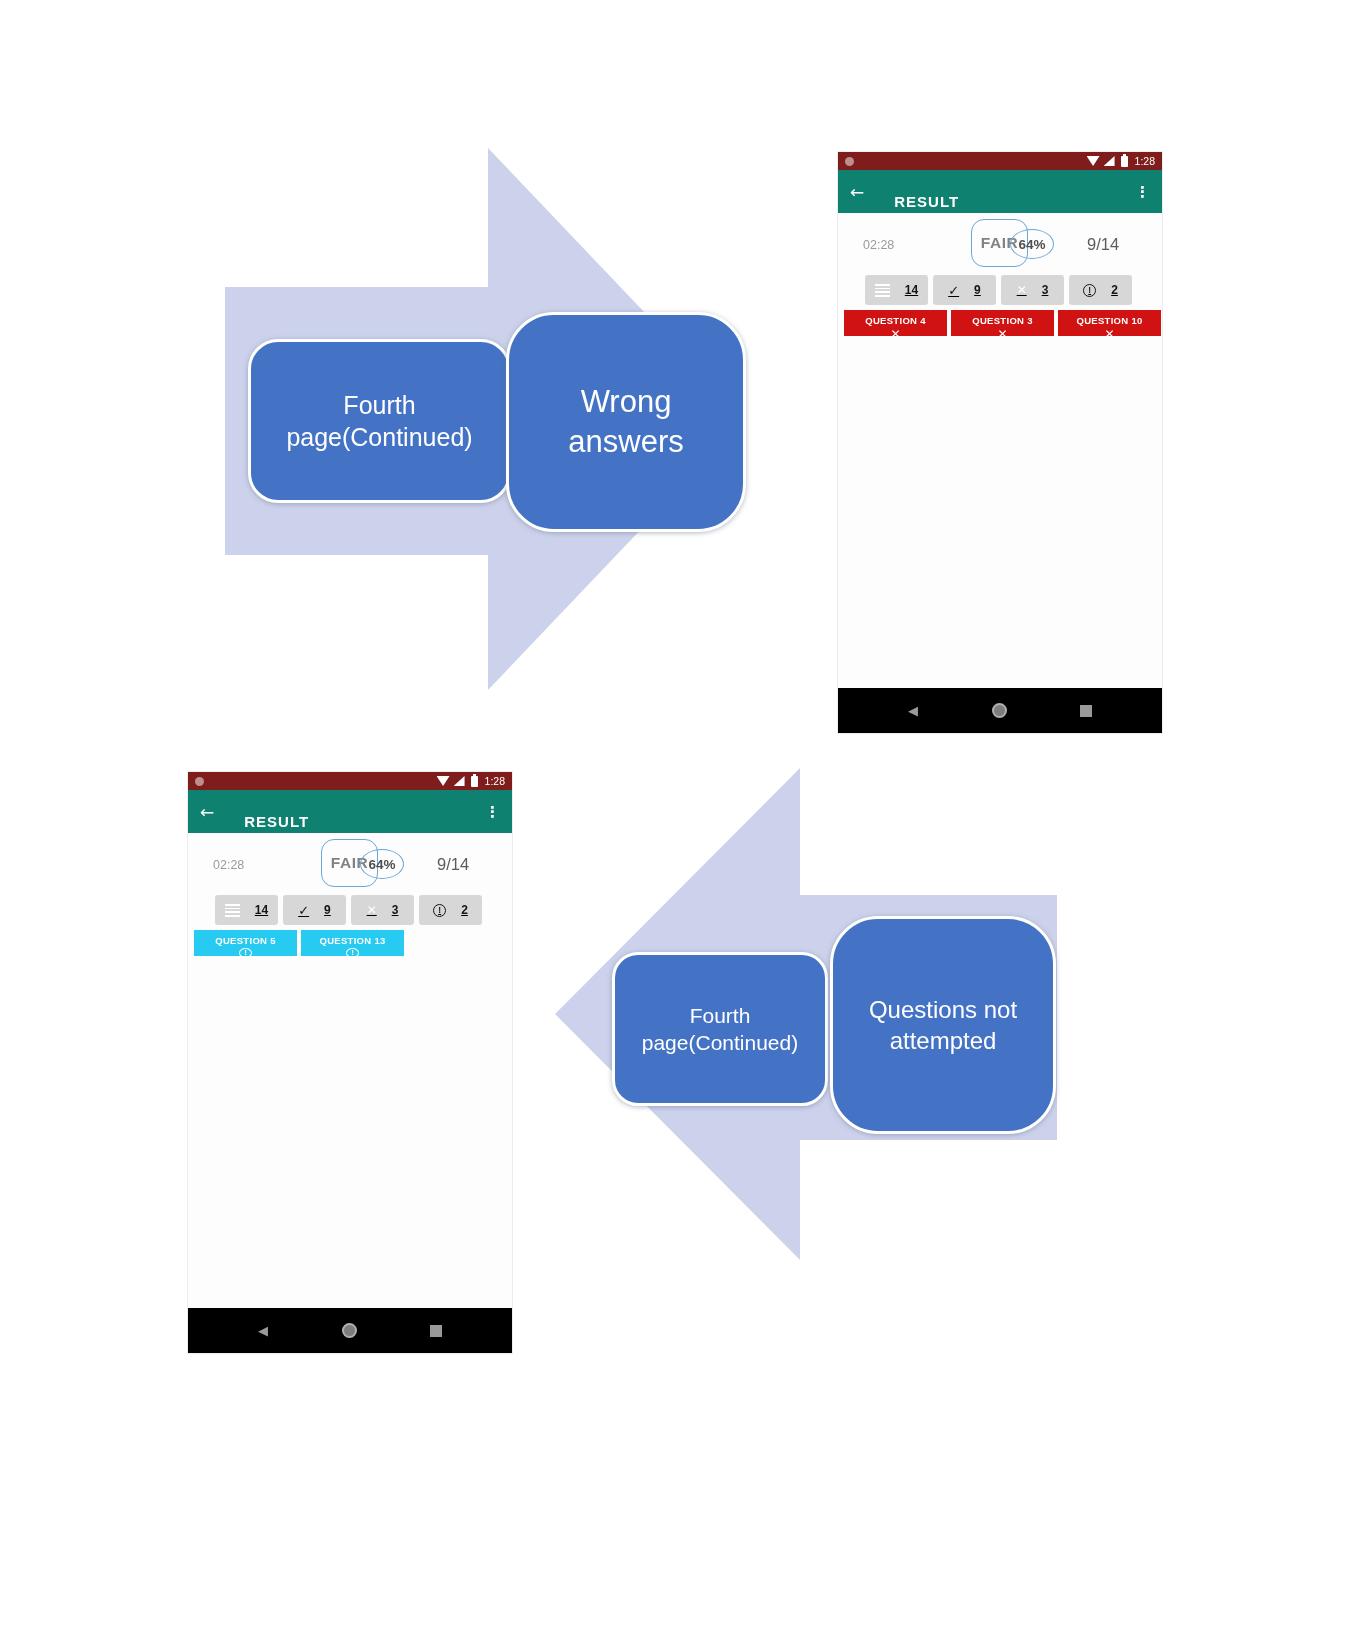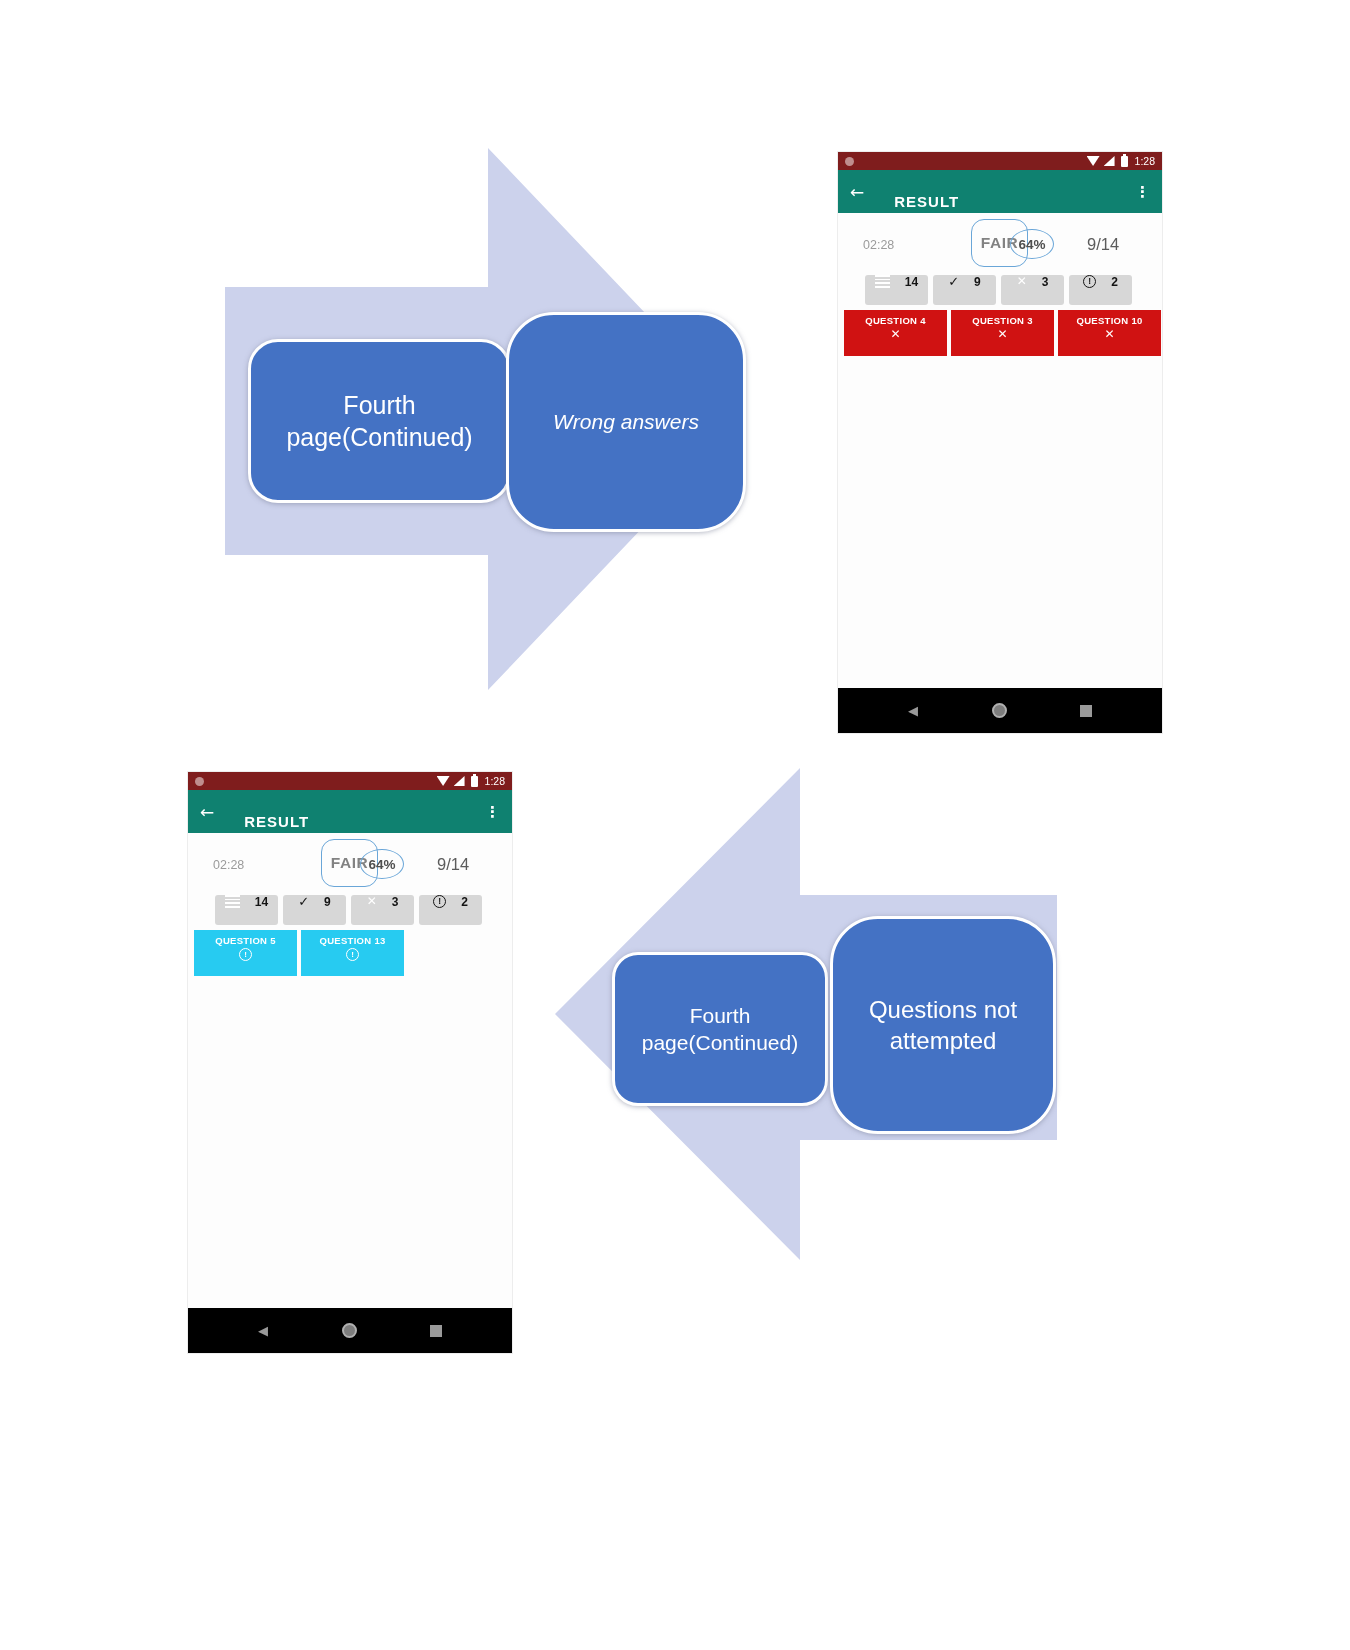--- a/index.html
+++ b/index.html
@@ -3,21 +3,21 @@
 <meta charset="utf-8">
 <style>
   html,body{margin:0;padding:0;background:#ffffff;}
   body{position:relative;width:1350px;height:1650px;font-family:"Liberation Sans",sans-serif;overflow:hidden;}
 
   
   .diagram-svg{position:absolute;left:0;top:0;width:1350px;height:1650px;}
   .flow-box{position:absolute;display:flex;align-items:center;justify-content:center;text-align:center;
     color:#fff;border:3px solid #fff;box-shadow:0 1px 5px rgba(110,115,140,.5);line-height:1.3;}
   .box-a{left:248px;top:339px;width:233px;height:158px;border-radius:30px;font-size:25px;padding:0 12px;}
-  .box-b{left:506px;top:312px;width:214px;height:214px;border-radius:48px;font-size:21px;padding:0 10px;font-style:italic;}
+  .box-b{left:506px;top:312px;width:214px;height:214px;border-radius:48px;font-size:31px;padding:0 10px;}
   .box-c{left:612px;top:952px;width:190px;height:148px;border-radius:26px;font-size:21px;padding:0 10px;}
   .box-d{left:830px;top:916px;width:196px;height:212px;border-radius:48px;font-size:24px;padding:0 12px;}
 
   
   .phone{position:absolute;width:324px;height:581px;background:#fdfdfd;box-shadow:0 0 0 1px rgba(0,0,0,.07);}
   .statusbar{height:18px;background:#7f1d1d;display:flex;align-items:center;padding:0 7px;box-sizing:border-box;}
   .sb-dot{width:9px;height:9px;border-radius:50%;background:rgba(255,255,255,.5);}
   .sb-right{margin-left:auto;display:flex;align-items:center;gap:4px;}
   .wifi{width:13px;height:10px;background:#fff;clip-path:polygon(0 0,100% 0,50% 100%);}
   .cell{width:11px;height:10px;background:#fff;clip-path:polygon(100% 0,100% 100%,0 100%);}
@@ -32,29 +32,29 @@
 
   .content{position:relative;height:475px;}
   .elapsed{position:absolute;left:25px;top:25px;font-size:12.5px;color:#9b9b9b;}
   .grade-badge{position:absolute;left:101px;top:6px;width:57px;height:48px;border:1.6px solid #6aa6d8;border-radius:13px;
     display:flex;align-items:center;justify-content:center;font-size:15.5px;font-weight:bold;color:#828282;letter-spacing:.5px;box-sizing:border-box;margin-left:32px;}
   .pct-badge{position:absolute;left:172px;top:16px;width:44px;height:30px;border:1.6px solid #6aa6d8;border-radius:50%;
     display:flex;align-items:center;justify-content:center;font-size:13.5px;font-weight:bold;color:#4f4f4f;box-sizing:border-box;}
   .score{position:absolute;left:249px;top:22px;font-size:16.5px;font-weight:normal;color:#5c5c5c;}
 
   .chip{position:absolute;top:62px;width:63px;height:30px;background:#d7d7d7;border-radius:3px;
-    display:flex;align-items:flex-start;justify-content:center;gap:15px;}
+    display:flex;align-items:center;justify-content:center;gap:15px;text-decoration:underline;}
   .chip .val{font-size:12px;font-weight:bold;color:#141414;}
   .ic-list{width:15px;height:13px;background:repeating-linear-gradient(to bottom,#fff 0 1.8px,rgba(255,255,255,0) 1.8px 3.6px);}
   .ic-check{font-family:"DejaVu Sans",sans-serif;font-size:13px;font-weight:bold;color:#141414;line-height:1;}
   .ic-cross{font-family:"DejaVu Sans",sans-serif;font-size:12px;font-weight:bold;color:#fff;line-height:1;}
   .ic-alert{width:13px;height:13px;border:1.6px solid #141414;border-radius:50%;display:flex;align-items:center;justify-content:center;
     font-size:8.5px;font-weight:bold;color:#141414;box-sizing:border-box;line-height:1;}
 
-  .qbox{position:absolute;top:97px;width:103px;height:46px;display:flex;flex-direction:column;align-items:center;color:#fff;}
+  .qbox{position:absolute;top:97px;width:103px;height:26px;display:flex;flex-direction:column;align-items:center;color:#fff;}
   .qbox .qlabel{font-size:9.5px;font-weight:bold;letter-spacing:.3px;margin-top:5px;}
   .qmark-x{font-family:"DejaVu Sans",sans-serif;font-size:12px;font-weight:bold;margin-top:2px;line-height:1;}
   .qmark-circle{width:13px;height:13px;border:1.5px solid #fff;border-radius:50%;display:flex;align-items:center;justify-content:center;
     font-size:8px;font-weight:bold;margin-top:2px;box-sizing:border-box;line-height:1;}
 
   .navbar{position:absolute;bottom:0;left:0;width:100%;height:45px;background:#000;
     display:flex;align-items:center;justify-content:space-between;padding:0 70px;box-sizing:border-box;}
   .nav-back{font-family:"DejaVu Sans",sans-serif;color:#9a9a9a;font-size:13px;line-height:1;}
   .nav-home{width:15px;height:15px;border-radius:50%;border:2px solid #b0b0b0;background:#7d7d7d;box-sizing:border-box;}
   .nav-sq{width:12px;height:12px;background:#9a9a9a;}

